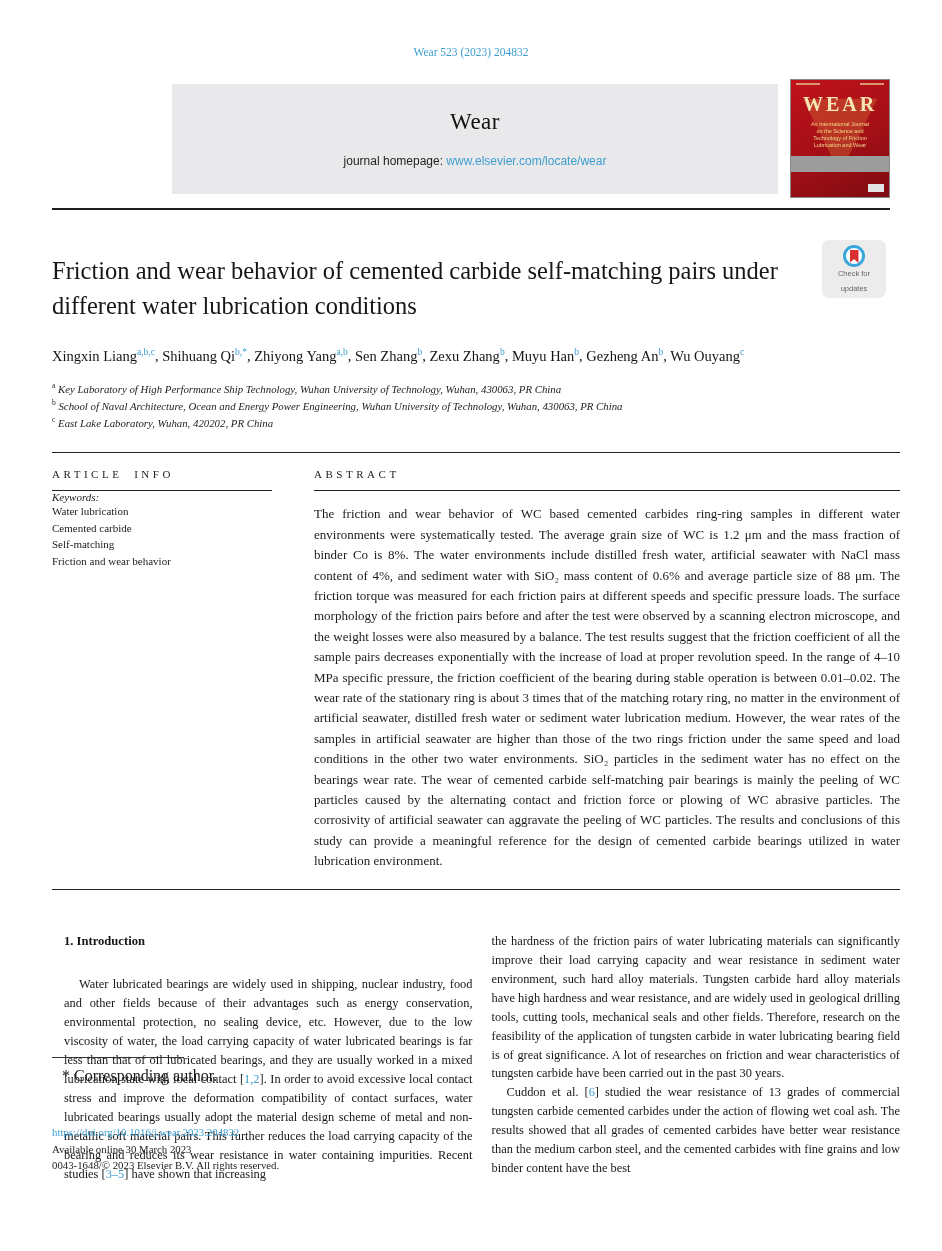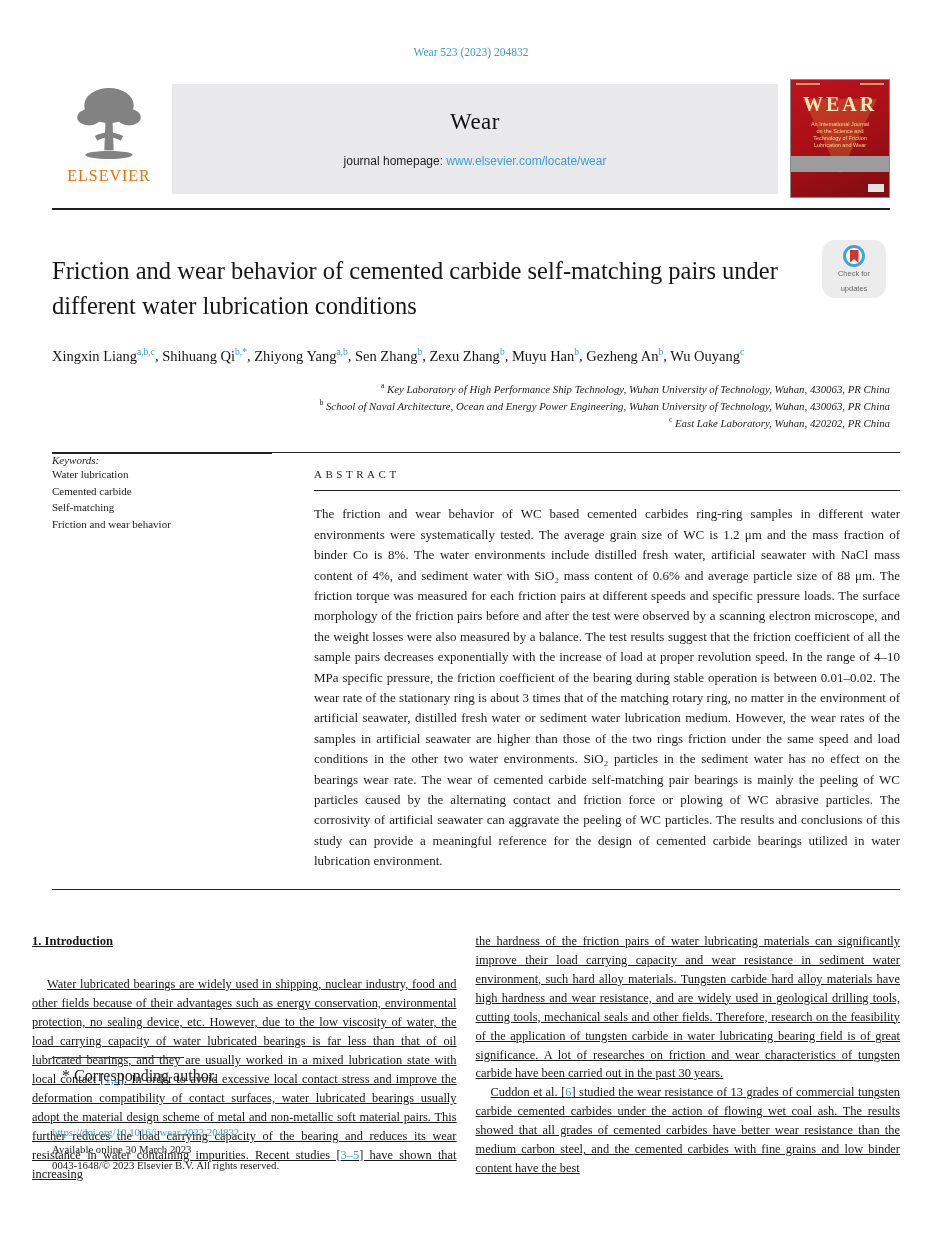--- a/index.html
+++ b/index.html
@@ -42,48 +42,48 @@
     font-size:5.5px; line-height:1.3; color:#f4d98d; font-family:"Liberation Sans", sans-serif; }
   .cover-band { position:absolute; left:0; right:0; bottom:25px; height:16px; background:#9c9c9c; }
   .cover-chip { position:absolute; right:5px; bottom:5px; width:16px; height:8px; background:#e3e3e3; }
 
   .thick-rule { border:none; border-top:2px solid #1f1f1f; margin:9px 52px 0 52px; }
 
   
   .title-row { position:relative; margin:44px 52px 0 52px; }
   .article-title { margin:0; font-size:24.5px; font-weight:normal; line-height:1.42; width:748px; color:#161616; }
   .check-badge { position:absolute; right:4px; top:-14px; width:64px; height:58px;
-    background:#ececec; border-radius:13px; text-align:center; padding-top:5px; cursor:pointer; }
+    background:#ececec; border-radius:7px; text-align:center; padding-top:5px; cursor:pointer; }
   .cm-circle { width:22px; height:22px; border-radius:50%; border:3px solid #39a7d9;
     margin:0 auto; background:#fff; position:relative; }
   .cm-ribbon { width:9px; height:13px; background:#d93030; margin:2px auto 0;
     clip-path:polygon(0 0,100% 0,100% 100%,50% 70%,0 100%); }
   .cm-text { font-size:7.5px; line-height:1.25; color:#666; font-family:"Liberation Sans", sans-serif; margin-top:2px; }
 
   
   .authors { margin:21px 52px 0 52px; font-size:14.5px; width:830px; line-height:1.55; color:#141414; }
   .authors sup { color:#3d9dd0; font-size:9.5px; }
-  .affiliations { margin:13px 52px 0 52px; font-size:10.8px; font-style:italic; line-height:1.5; color:#222;text-align:right; }
+  .affiliations { margin:13px 52px 0 52px; font-size:10.8px; font-style:italic; line-height:1.5; color:#222; }
   .affiliations sup { font-size:7.5px; font-style:normal; }
 
   
   .info-abstract { margin:22px 42px 0 52px; }
   .ia-rule { border:none; border-top:1.2px solid #222; margin:0; }
   .ia-cols { display:flex; }
   .ia-left { width:262px; flex:none; padding-right:42px; }
   .ia-right { flex:1; }
   .ia-h { font-size:11px; letter-spacing:0.32em; word-spacing:0.5em; padding:15px 0 10px 0; color:#1d1d1d; }
   .ia-subrule { border:none; border-top:1.2px solid #222; margin:0; }
   .kw-label { font-style:italic; font-size:11px; }
   .kw-item { font-size:11px; line-height:1.5; }
   .abstract-text { margin:13px 0 0 0; font-size:13px; line-height:1.57; text-align:justify; color:#1b1b1b; }
   .ia-bottom { margin-top:17px; }
 
   
-  .body-cols { display:flex; gap:19px; margin:42px 42px 0 32px;text-decoration:underline; }
+  .body-cols { display:flex; gap:19px; margin:42px 42px 0 64px; }
   .bcol { flex:1; font-size:12.4px; line-height:1.53; text-align:justify; color:#161616; }
   .section-heading { font-size:12.6px; font-weight:bold; margin:0 0 24px 0; }
   .bcol p { margin:0; }
   .bcol p.indent { text-indent:15px; }
   .ref-link { color:#3d9dd0; text-decoration:none; }
 
   
   .footnote { position:absolute; left:52px; top:1057px; width:620px; font-size:16px; line-height:1.55; }
   .fn-rule { width:132px; border:none; border-top:1px solid #333; margin:0 0 6px 0; }
   .fn-star-line { padding-left:10px; }
@@ -94,35 +94,20 @@
 </style>
 </head>
 <body>
 
 <div class="page">
 
   <div class="citation">Wear 523 (2023) 204832</div>
 
   <div class="header-band">
 
-    <div class="elsevier-logo">
-      <span>
-        <svg width="72" height="80" viewBox="0 0 60 68">
-          <g fill="#828282">
-            <ellipse cx="30" cy="20" rx="21" ry="15"></ellipse>
-            <ellipse cx="13" cy="30" rx="10" ry="7"></ellipse>
-            <ellipse cx="47" cy="30" rx="10" ry="7"></ellipse>
-            <path d="M27 34 L33 34 L34 58 L26 58 Z"></path>
-            <path d="M18 46 C24 42 36 42 42 46 L40 50 C34 46 26 46 20 50 Z"></path>
-            <ellipse cx="30" cy="62" rx="20" ry="3.5"></ellipse>
-          </g>
-        </svg>
-      </span>
-      <div class="elsevier-word">ELSEVIER</div>
-    </div>
 
     <div class="header-box">
       <div class="journal-name">Wear</div>
       <div class="homepage-line">
         <span>journal homepage:</span>
         <a href="#" class="link">www.elsevier.com/locate/wear</a>
       </div>
     </div>
 
     <div class="cover">
@@ -158,20 +143,21 @@
   <div class="affiliations">
     <div><sup>a</sup> <span>Key Laboratory of High Performance Ship Technology, Wuhan University of Technology, Wuhan, 430063, PR China</span></div>
     <div><sup>b</sup> <span>School of Naval Architecture, Ocean and Energy Power Engineering, Wuhan University of Technology, Wuhan, 430063, PR China</span></div>
     <div><sup>c</sup> <span>East Lake Laboratory, Wuhan, 420202, PR China</span></div>
   </div>
 
   <div class="info-abstract">
     <hr class="ia-rule">
     <div class="ia-cols">
       <div class="ia-left">
+        <div class="ia-h">ARTICLE INFO</div>
         <hr class="ia-subrule">
         <div class="kw-label">Keywords:</div>
         <div class="kw-item">Water lubrication</div>
         <div class="kw-item">Cemented carbide</div>
         <div class="kw-item">Self-matching</div>
         <div class="kw-item">Friction and wear behavior</div>
       </div>
       <div class="ia-right">
         <div class="ia-h">ABSTRACT</div>
         <hr class="ia-subrule">

